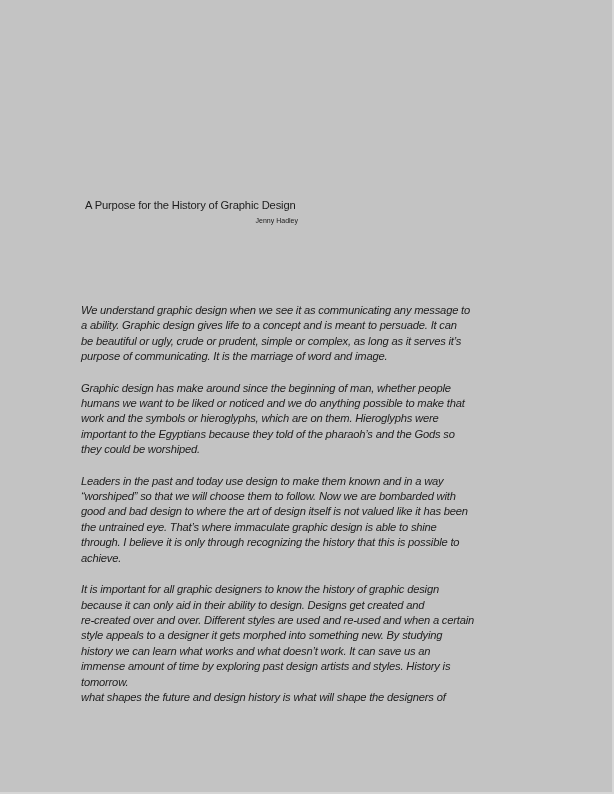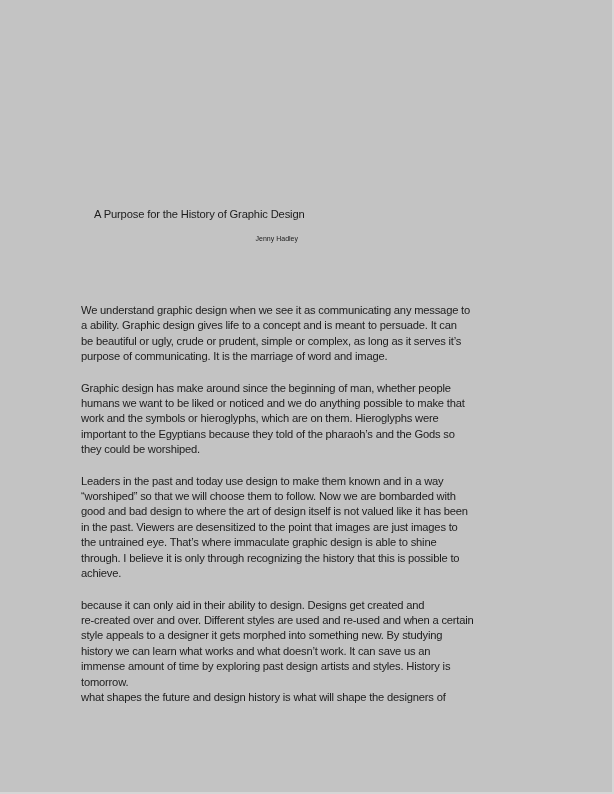--- a/index.html
+++ b/index.html
@@ -35,21 +35,21 @@
       position: absolute;
       left: 81px;
       top: 194px;
       width: 220px;
     }
     .doc-title {
       font-size: 11.2px;
       line-height: 14px;
       letter-spacing: -0.15px;
       white-space: nowrap;
-      margin: 13px;
+      margin: 4px;
       font-weight: normal;
     }
     .doc-author {
       font-size: 7px;
       line-height: 9px;
       text-align: right;
       margin: 0;
       padding-right: 3px;
       white-space: nowrap;
     }
@@ -61,20 +61,21 @@
     }
     .para {
       margin: 0 0 16px 0;
       font-size: 11.2px;
       line-height: 15.4px;
       letter-spacing: -0.2px;
     }
     .line {
       display: block;
       white-space: nowrap;
+      font-style: italic;
     }
   </style>
 </head>
 <body>
 
 <div class="page-edge-right"></div>
 <div class="page-edge-bottom"></div>
 
 <div class="title-block">
   <h1 class="doc-title">A Purpose for the History of Graphic Design</h1>
@@ -92,26 +93,26 @@
     <span class="line">Graphic design has make around since the beginning of man, whether people</span>
     <span class="line">humans we want to be liked or noticed and we do anything possible to make that</span>
     <span class="line">work and the symbols or hieroglyphs, which are on them. Hieroglyphs were</span>
     <span class="line">important to the Egyptians because they told of the pharaoh’s and the Gods so</span>
     <span class="line">they could be worshiped.</span>
   </p>
   <p class="para">
     <span class="line">Leaders in the past and today use design to make them known and in a way</span>
     <span class="line">“worshiped” so that we will choose them to follow. Now we are bombarded with</span>
     <span class="line">good and bad design to where the art of design itself is not valued like it has been</span>
-    <span class="line">in the past. Viewers are desensitized to the point that images are just images to</span>
     <span class="line">the untrained eye. That’s where immaculate graphic design is able to shine</span>
     <span class="line">through. I believe it is only through recognizing the history that this is possible to</span>
     <span class="line">achieve.</span>
   </p>
   <p class="para">
+    <span class="line">It is important for all graphic designers to know the history of graphic design</span>
     <span class="line">because it can only aid in their ability to design. Designs get created and</span>
     <span class="line">re-created over and over. Different styles are used and re-used and when a certain</span>
     <span class="line">style appeals to a designer it gets morphed into something new. By studying</span>
     <span class="line">history we can learn what works and what doesn’t work. It can save us an</span>
     <span class="line">immense amount of time by exploring past design artists and styles. History is</span>
     <span class="line">tomorrow.</span>
     <span class="line">what shapes the future and design history is what will shape the designers of</span>
   </p>
 </div>
 

